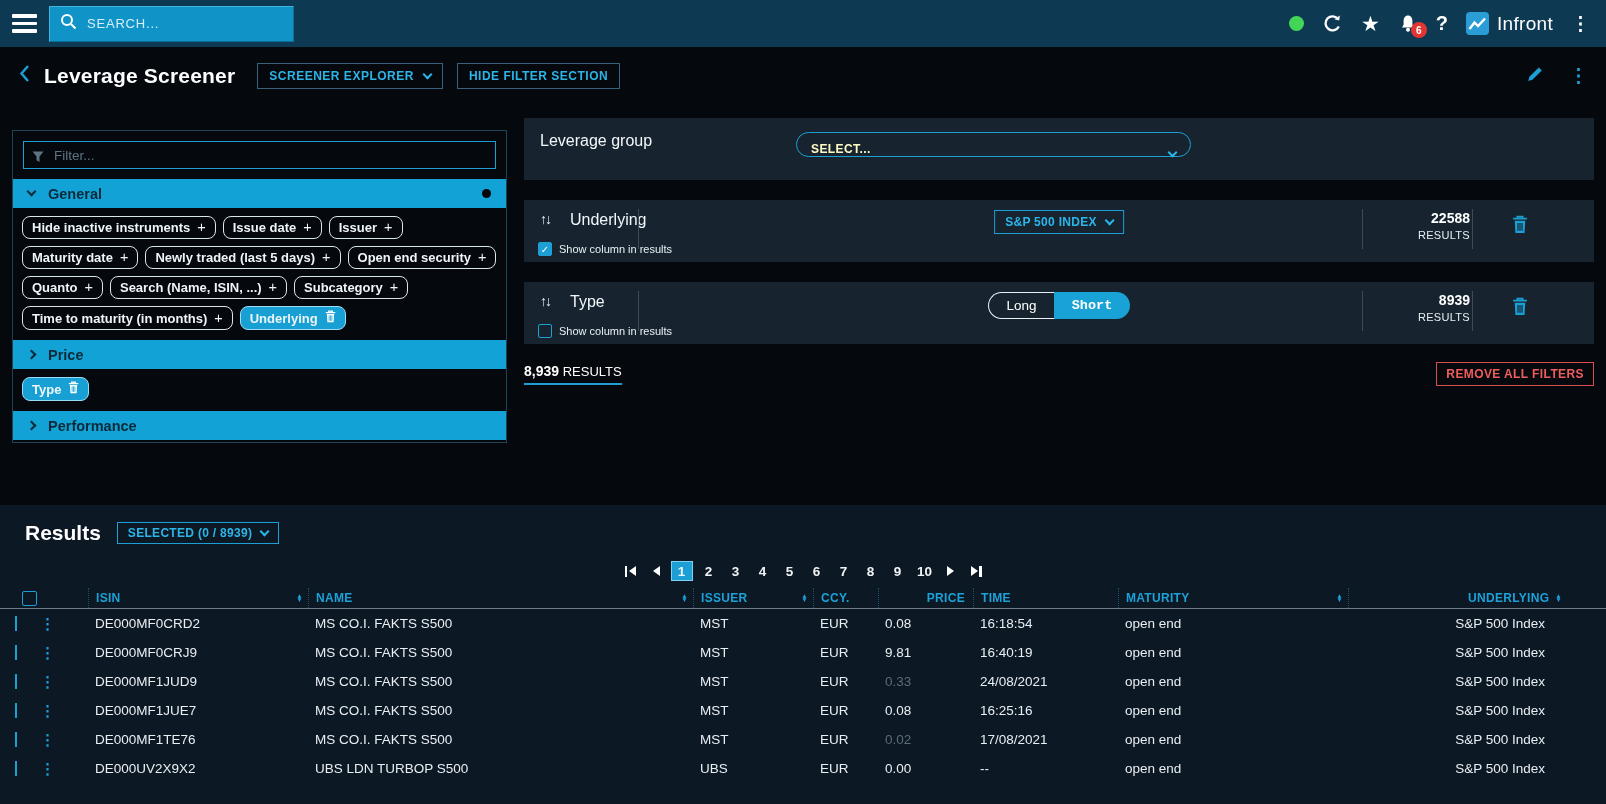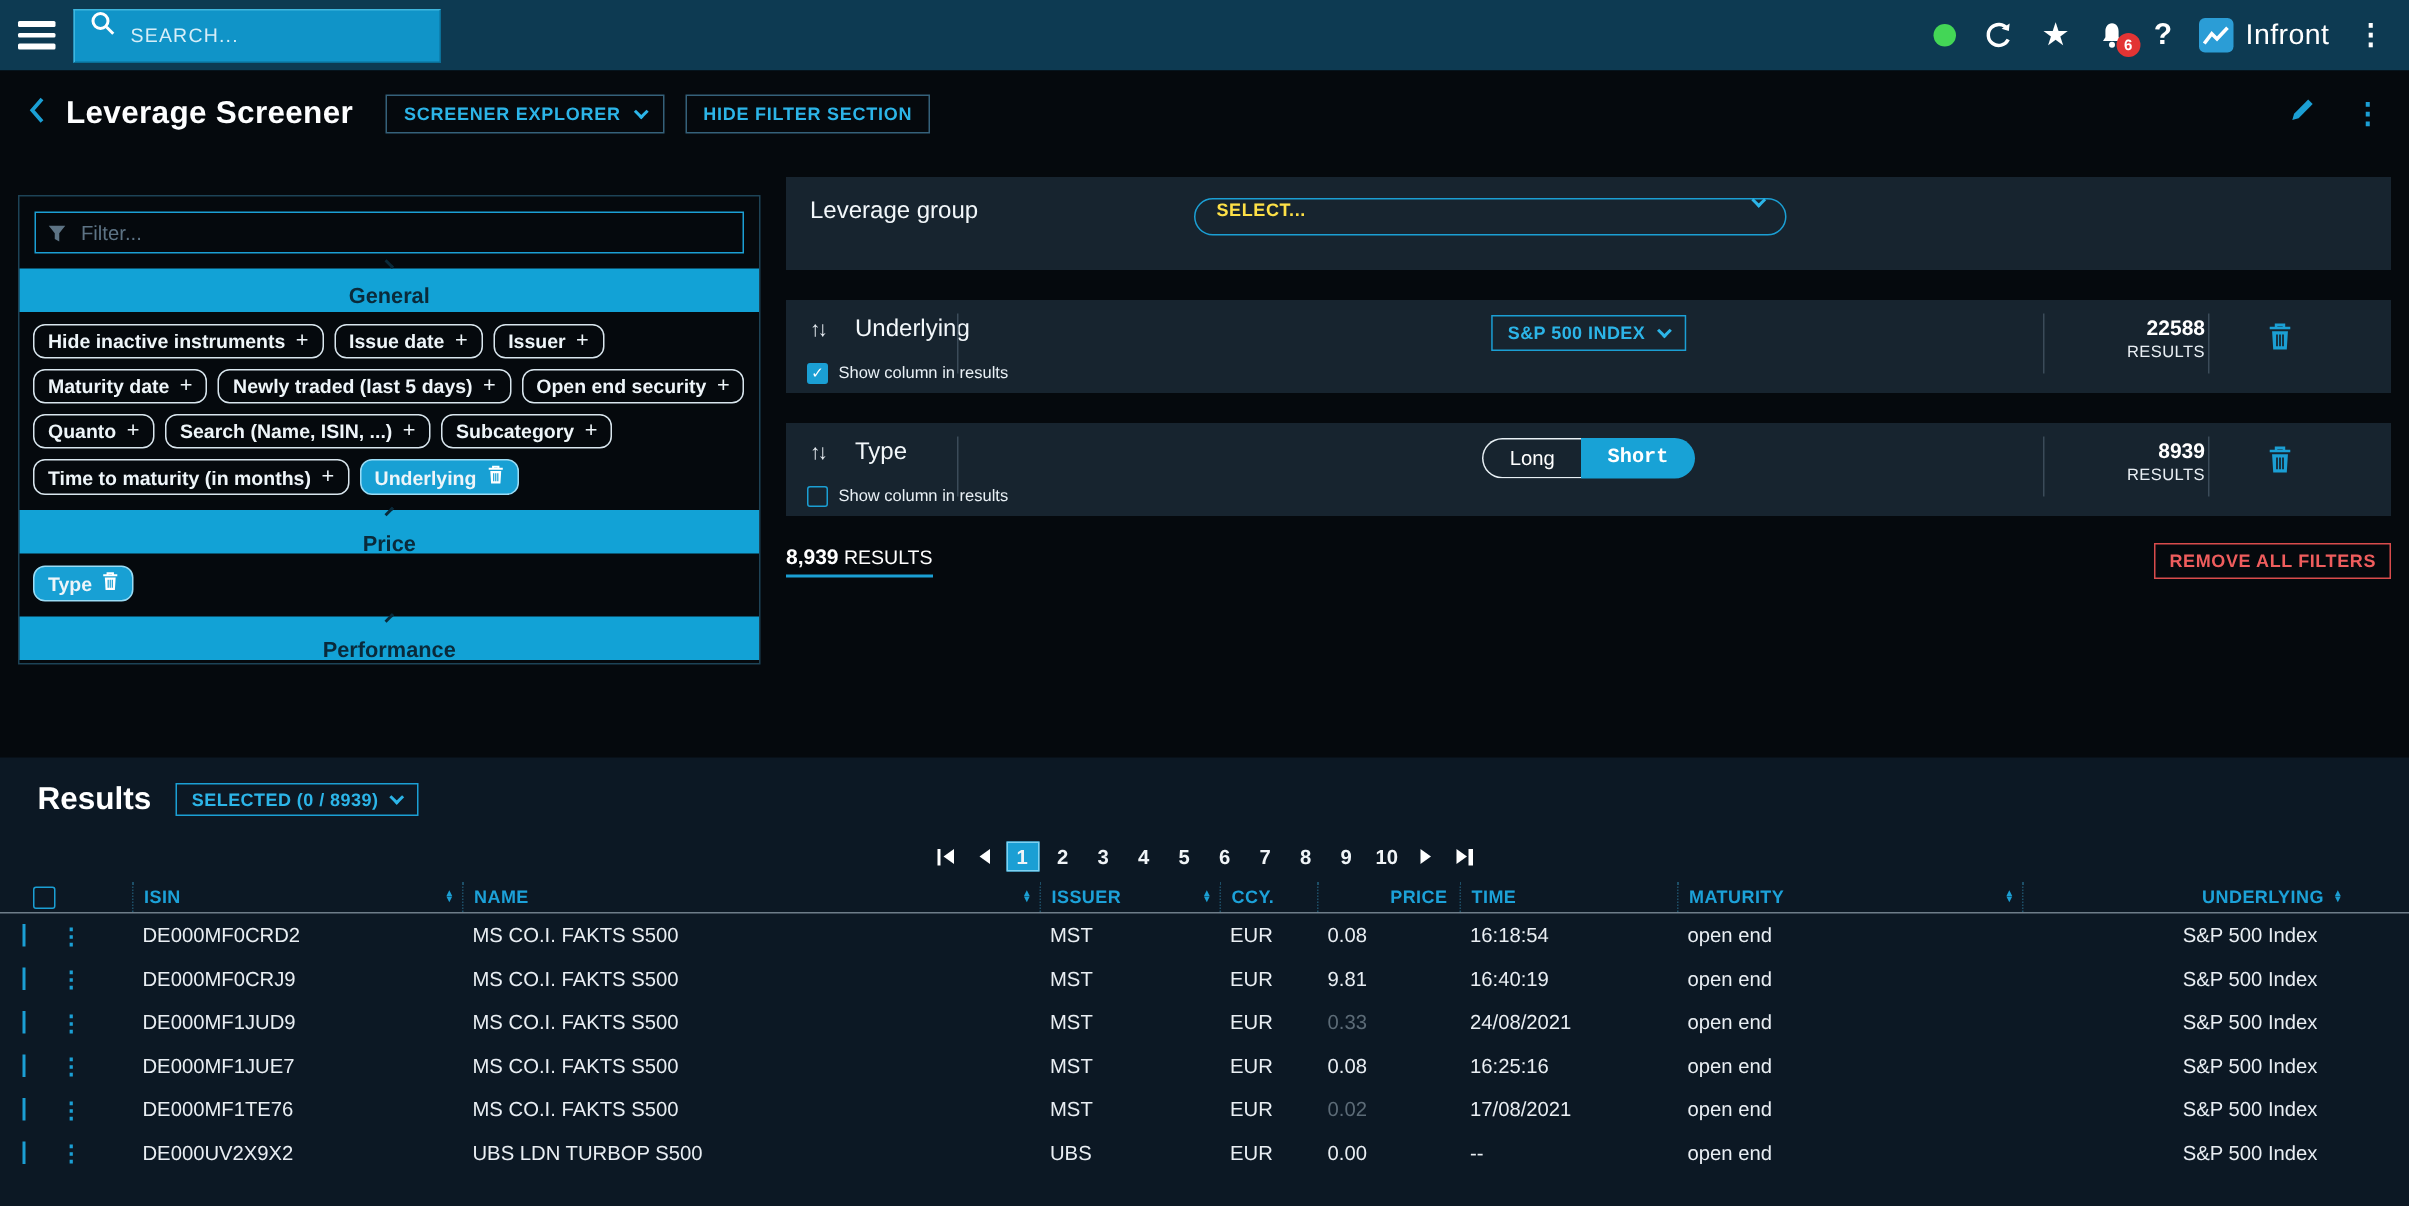--- a/index.html
+++ b/index.html
@@ -8,21 +8,21 @@
     width:1606px; height:804px; position:relative; overflow:hidden;
     background:#05090d; font-family:"Liberation Sans", sans-serif;
   }
 
   
   .topbar { height:47px; background:#0d3a52; display:flex; align-items:center; padding:0 16px 0 12px; }
   .hamburger { width:25px; display:flex; flex-direction:column; gap:4px; margin-right:12px; cursor:pointer; }
   .hamburger span { height:3.5px; background:#fff; border-radius:1px; }
   .searchbox { width:245px; height:36px; background:#1094c8; border:1px solid #3fb6de;
     border-right-color:#0a6f97; border-bottom-color:#0a6f97;
-    display:flex; gap:8px; padding:0 10px; }
+    display:flex; align-items:center; gap:8px; padding:0 10px; }
   .searchbox input { flex:1; background:transparent; border:none; outline:none;
     color:#eaf6fb; font-size:13px; letter-spacing:.8px; font-family:inherit; }
   .searchbox input::placeholder { color:#d6eef8; }
   .topbar-right { margin-left:auto; display:flex; align-items:center; gap:18px; }
   .status-dot { width:15px; height:15px; border-radius:50%; background:#43d656; }
   .tb-icon { display:flex; align-items:center; justify-content:center; cursor:pointer; }
   .star-glyph { color:#fff; font-size:21px; line-height:20px; }
   .bell-wrap { position:relative; }
   .badge { position:absolute; right:-9px; bottom:-5px; width:16px; height:16px; border-radius:50%;
     background:#e33434; color:#fff; font-size:10px; font-weight:700;
@@ -50,38 +50,38 @@
 
   
   .filter-panel { position:absolute; left:12px; top:26px; width:495px; border:1px solid #1d4356;
     background:#05090d; padding-bottom:2px; }
   .filter-input-wrap { margin:10px; position:relative;border-radius:11px; }
   .filter-input-wrap input { width:100%; height:28px; background:transparent; border:1px solid #1b9fd4;
     color:#d7e6ee; padding:0 8px 0 30px; font-size:13.5px; font-family:inherit; outline:none; }
   .filter-input-wrap input::placeholder { color:#5d7384; }
   .funnel { position:absolute; left:9px; top:8px; }
   .acc-header { height:29px; background:#12a2d6; display:flex; align-items:center; gap:13px;
-    padding:0 15px; color:#0a2a3a; font-size:14.5px; font-weight:700; margin-top:2px; cursor:pointer;flex-direction:column; }
+    padding:0 15px; color:#0a2a3a; font-size:14.5px; font-weight:700; margin-top:2px; cursor:pointer; }
   .acc-chev { width:7px; height:7px; border-right:2.2px solid #0a2a3a; border-bottom:2.2px solid #0a2a3a; }
   .acc-chev.open { transform:rotate(45deg); margin-top:-4px; }
   .acc-chev.closed { transform:rotate(-45deg); }
   .acc-dot { margin-left:auto; width:9px; height:9px; border-radius:50%; background:#04080c; }
   .chips { padding:8px 9px; display:flex; flex-wrap:wrap; gap:7px; }
   .chip { display:inline-flex; align-items:center; gap:7px; border:1px solid #d9e6ee; border-radius:8px;
     color:#eef5f9; font-size:13px; font-weight:700; padding:3px 9px; cursor:pointer; background:transparent; }
   .chip .plus { font-weight:400; font-size:14.5px; line-height:13px; }
   .chip.active { background:#18a0d4; border-color:#9bdcf5; }
 
   
   .right-col { position:absolute; left:524px; top:14px; width:1070px; }
   .panel { background:#17242f; }
   .lev-group { height:62px; display:flex; align-items:flex-start; padding:14px 16px 0; }
   .lev-group-label { color:#f2f7fa; font-size:16px; width:256px; }
   .select-pill { width:395px; height:25px; border:1px solid #1b9fd4; border-radius:13px;
-    display:flex; align-items:flex-start; color:#fde047; font-size:12px; letter-spacing:.4px; font-weight:600;
+    display:flex; align-items:flex-end; color:#fef9c3; font-size:12px; letter-spacing:.4px; font-weight:600;
     padding:0 14px; cursor:pointer; }
   .select-pill .chev-down { margin-left:auto; }
 
   .filter-row { height:62px; margin-top:20px; position:relative; }
   .fr-sort { position:absolute; left:16px; top:11px; color:#e8eef3; font-size:14px; letter-spacing:-2px; }
   .fr-name { position:absolute; left:46px; top:11px; color:#f2f7fa; font-size:16px; }
   .fr-div { position:absolute; top:9px; height:40px; width:1px; background:#3b4b59; }
   .fr-div.d1 { left:114px; } .fr-div.d2 { left:838px; } .fr-div.d3 { left:948px; }
   .fr-control { position:absolute; left:50%; transform:translateX(-50%); top:10px; }
   .fr-results { position:absolute; left:840px; width:106px; top:10px; text-align:right; }

